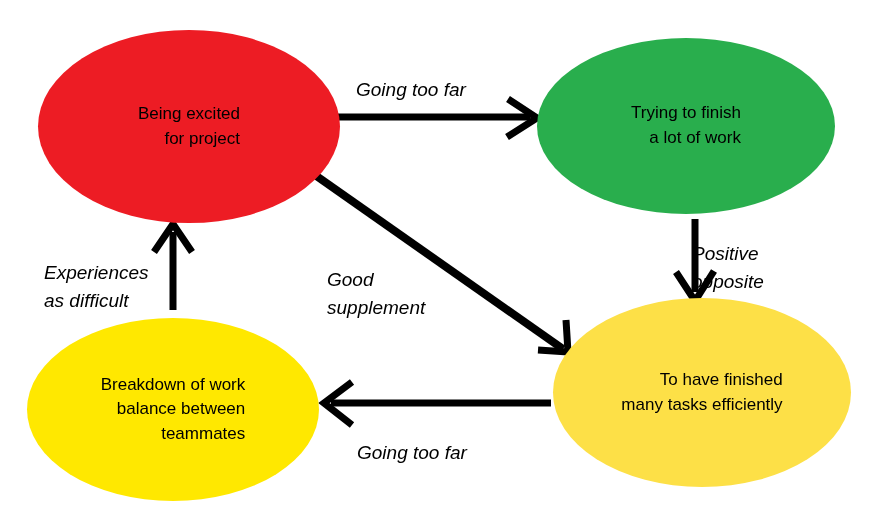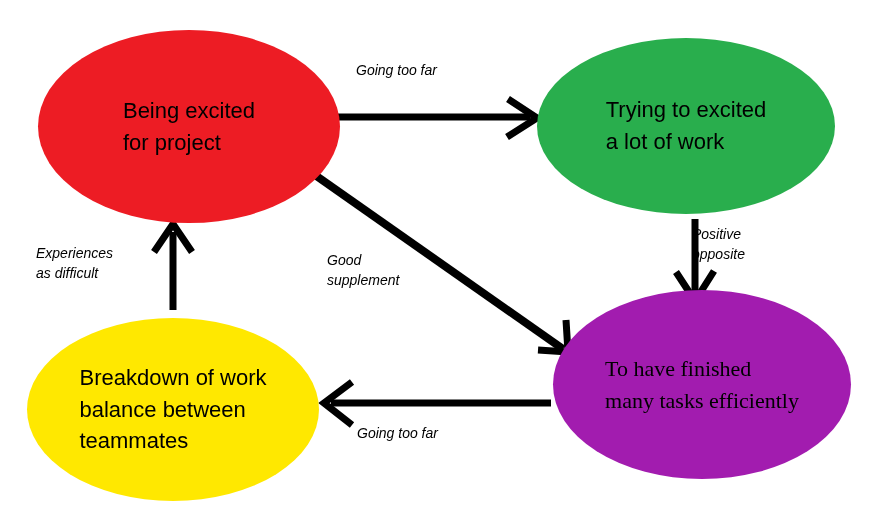--- a/index.html
+++ b/index.html
@@ -14,45 +14,46 @@
     background: #ffffff;
     overflow: hidden;
     font-family: "Liberation Sans", sans-serif;
   }
   .node {
     position: absolute;
     border-radius: 50%;
     display: flex;
     align-items: center;
     justify-content: center;
-    text-align: left;
+    text-align: right;
     color: #000000;
-    font-size: 22px;
+    font-size: 17px;
     line-height: 1.45;
     font-family: "Liberation Sans", sans-serif;
     white-space: pre-line;
     box-sizing: border-box;
   }
   #node-red    { left: 38px;  top: 30px;  width: 302px; height: 193px; background: #ED1C24; }
   #node-green  { left: 537px; top: 38px;  width: 298px; height: 176px; background: #29AE4D; }
   #node-yellow { left: 27px;  top: 318px; width: 292px; height: 183px; background: #FFE800; }
-  #node-blue   { left: 553px; top: 290px; width: 298px; height: 189px; background: #a21caf; font-family: Liberation Serif, serif; }
+  #node-blue   { left: 553px; top: 298px; width: 298px; height: 189px; background: #fde047; }
 
   .edge-label {
     position: absolute;
     font-style: italic;
-    font-size: 14px;
+    font-size: 19px;
     line-height: 1.45;
     color: #000000;
     white-space: pre-line;
     font-family: "Liberation Sans", sans-serif;
+    margin-top: 16px;
   }
   #label-going-too-far-top   { left: 356px; top: 60px; }
   #label-positive-opposite   { left: 692px; top: 224px; }
-  #label-experiences         { left: 36px;  top: 243px; }
+  #label-experiences         { left: 44px;  top: 243px; }
   #label-good-supplement     { left: 327px; top: 250px; }
   #label-going-too-far-bot   { left: 357px; top: 423px; }
 
   #arrows {
     position: absolute;
     left: 0; top: 0;
     width: 870px;
     height: 525px;
     pointer-events: none;
   }
@@ -86,21 +87,21 @@
 
     <g>
       <line x1="315" y1="175" x2="563" y2="349" stroke="#000000" stroke-width="8" stroke-linecap="butt"></line>
       <polyline points="566,320 568,352 538,350" fill="none" stroke="#000000" stroke-width="7" stroke-linecap="butt" stroke-linejoin="miter"></polyline>
     </g>
   </svg>
 
   <div class="node" id="node-red">Being excited
 for project</div>
 
-  <div class="node" id="node-green">Trying to excited
+  <div class="node" id="node-green">Trying to finish
 a lot of work</div>
 
   <div class="node" id="node-yellow">Breakdown of work
 balance between
 teammates</div>
 
   <div class="node" id="node-blue">To have finished
 many tasks efficiently</div>
 
   <div class="edge-label" id="label-going-too-far-top">Going too far</div>

